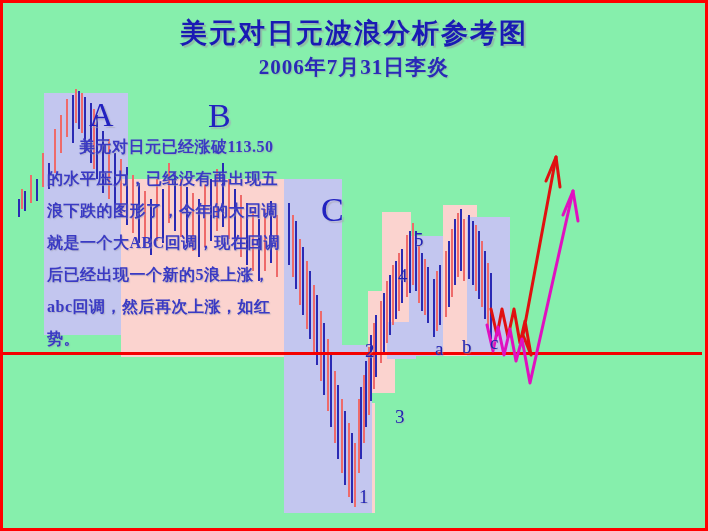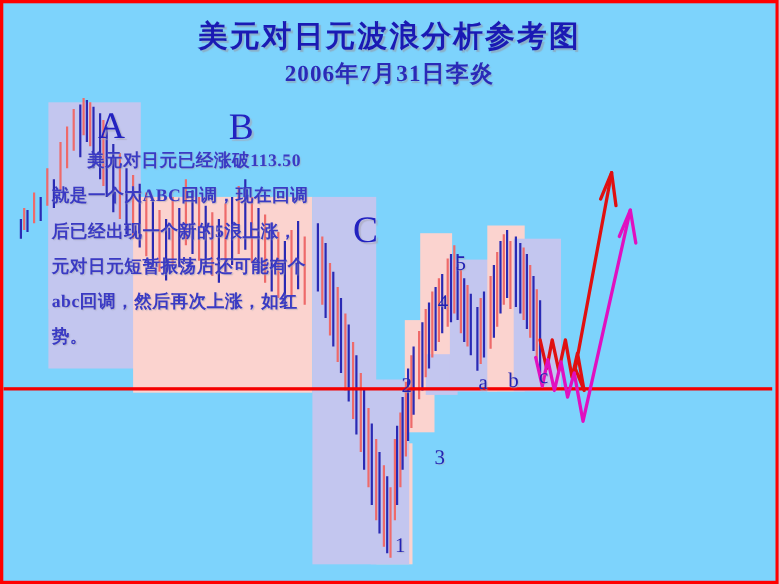--- a/index.html
+++ b/index.html
@@ -4,21 +4,21 @@
 <style>
   html, body {
     margin: 0;
     padding: 0;
     background: #ffffff;
   }
   #root {
     position: relative;
     width: 708px;
     height: 531px;
-    background: #7dd3fc;
+    background: #86efac;
     box-sizing: border-box;
     border: 3px solid #ff0000;
     overflow: hidden;
     font-family: "Liberation Serif", "DejaVu Serif", serif;
   }
   .layer {
     position: absolute;
     top: 0; left: 0;
     width: 702px;
     height: 525px;
@@ -327,20 +327,21 @@
   <div class="wave-label" style="left:362px; top:338px;">2</div>
   <div class="wave-label" style="left:392px; top:404px;">3</div>
   <div class="wave-label" style="left:395px; top:263px;">4</div>
   <div class="wave-label" style="left:411px; top:227px;">5</div>
   <div class="wave-label" style="left:432px; top:336px;">a</div>
   <div class="wave-label" style="left:459px; top:334px;">b</div>
   <div class="wave-label" style="left:487px; top:330px;">c</div>
 
   <div id="commentary">
     <div class="cline indent">美元对日元已经涨破113.50</div>
+    <div class="cline">的水平压力，已经没有再出现五</div>
+    <div class="cline">浪下跌的图形了，今年的大回调</div>
     <div class="cline">就是一个大ABC回调，现在回调</div>
     <div class="cline">后已经出现一个新的5浪上涨，</div>
-    <div class="cline">元对日元短暂振荡后还可能有个</div>
     <div class="cline">abc回调，然后再次上涨，如红</div>
     <div class="cline">势。</div>
   </div>
 
 </div>
 
 </body></html>

